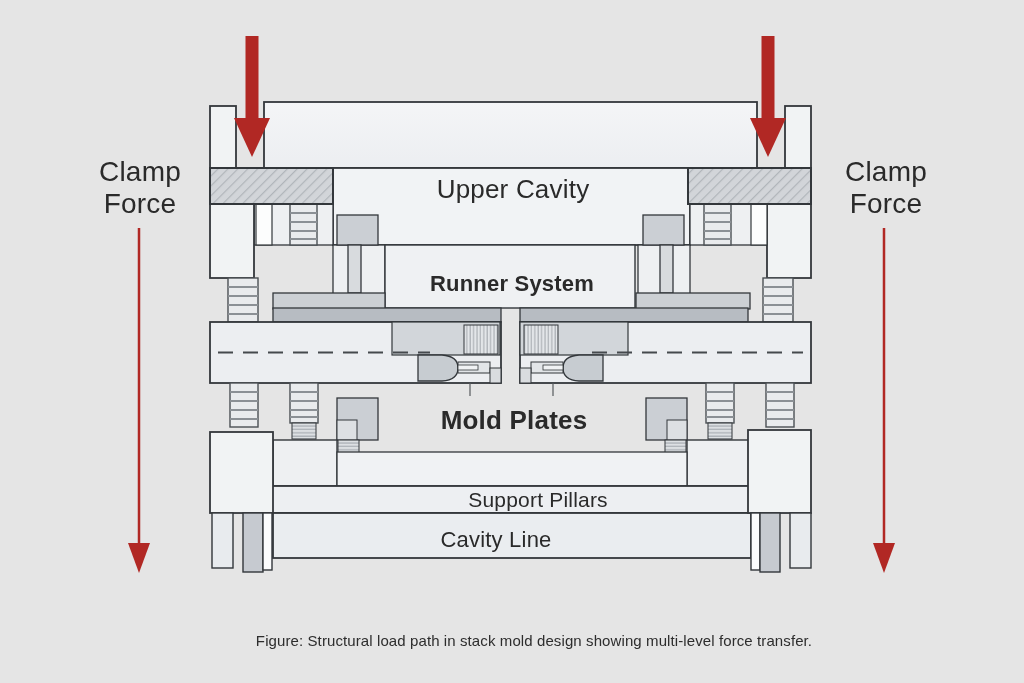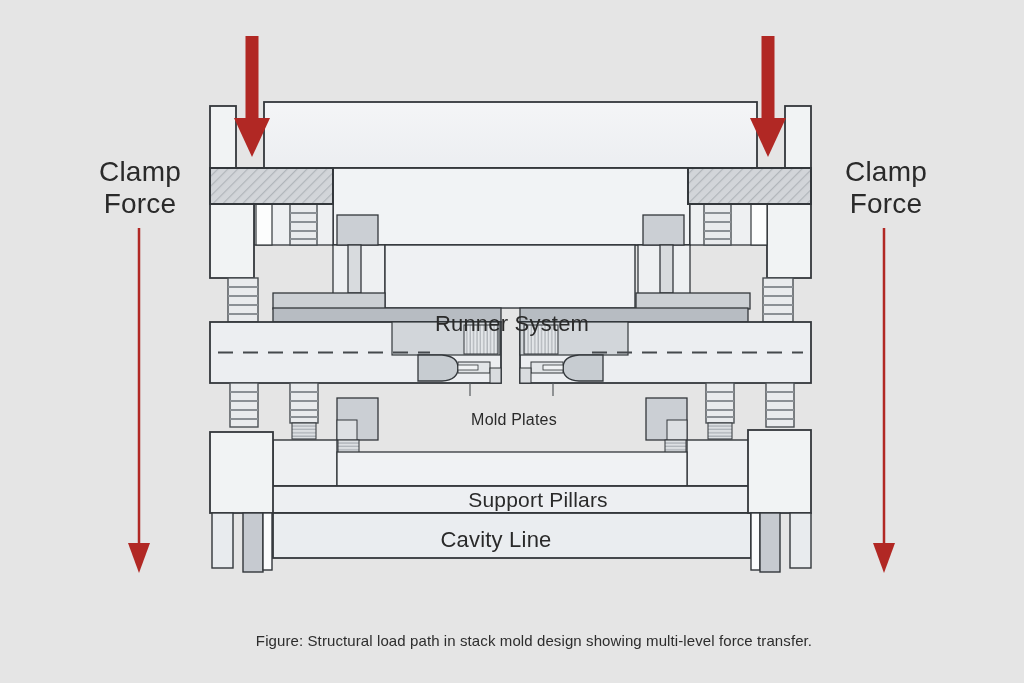--- a/index.html
+++ b/index.html
@@ -8,22 +8,22 @@
     overflow:hidden;font-family:"Liberation Sans","DejaVu Sans",sans-serif;
   }
   .stage svg{position:absolute;left:0;top:0;}
   .lbl{
     position:absolute;transform:translate(-50%,-50%);
     color:#2a2a2a;text-align:center;white-space:nowrap;line-height:1.16;
     letter-spacing:.2px;
   }
   .lbl-clamp{font-size:28px;font-weight:500;white-space:normal;width:110px;}
   .lbl-upper{font-size:26px;font-weight:500;}
-  .lbl-runner{font-size:22px;font-weight:400;margin-top:40px;}
-  .lbl-mold{font-size:16px;font-weight:400;}
+  .lbl-runner{font-size:22px;font-weight:700;}
+  .lbl-mold{font-size:26px;font-weight:700;}
   .lbl-support{font-size:21px;font-weight:500;margin-left:41px;}
   .lbl-parting{font-size:22px;font-weight:500;}
   .caption{
     position:absolute;transform:translate(-50%,-50%);
     font-size:15px;color:#2d2d2d;white-space:nowrap;letter-spacing:.1px;
   }
 </style>
 </head>
 <body>
 
@@ -192,19 +192,20 @@
     <polygon points="128,543 150,543 139,573" fill="#b12824"></polygon>
   </g>
   <g>
     <line x1="884" y1="228" x2="884" y2="543" stroke="#b12824" stroke-width="2.5"></line>
     <polygon points="873,543 895,543 884,573" fill="#b12824"></polygon>
   </g>
 </svg>
 
 <div class="lbl lbl-clamp" style="left:140px;top:188px;">Clamp Force</div>
 <div class="lbl lbl-clamp" style="left:886px;top:188px;">Clamp Force</div>
+<div class="lbl lbl-upper" style="left:513px;top:189px;">Upper Cavity</div>
 <div class="lbl lbl-runner" style="left:512px;top:284px;">Runner System</div>
 <div class="lbl lbl-mold" style="left:514px;top:420px;">Mold Plates</div>
 <div class="lbl lbl-support" style="left:497px;top:500px;">Support Pillars</div>
 <div class="lbl lbl-parting" style="left:496px;top:540px;">Cavity Line</div>
 <div class="caption" style="left:534px;top:640px;">Figure: Structural load path in stack mold design showing multi-level force transfer.</div>
 
 </div>
 
 </body></html>

